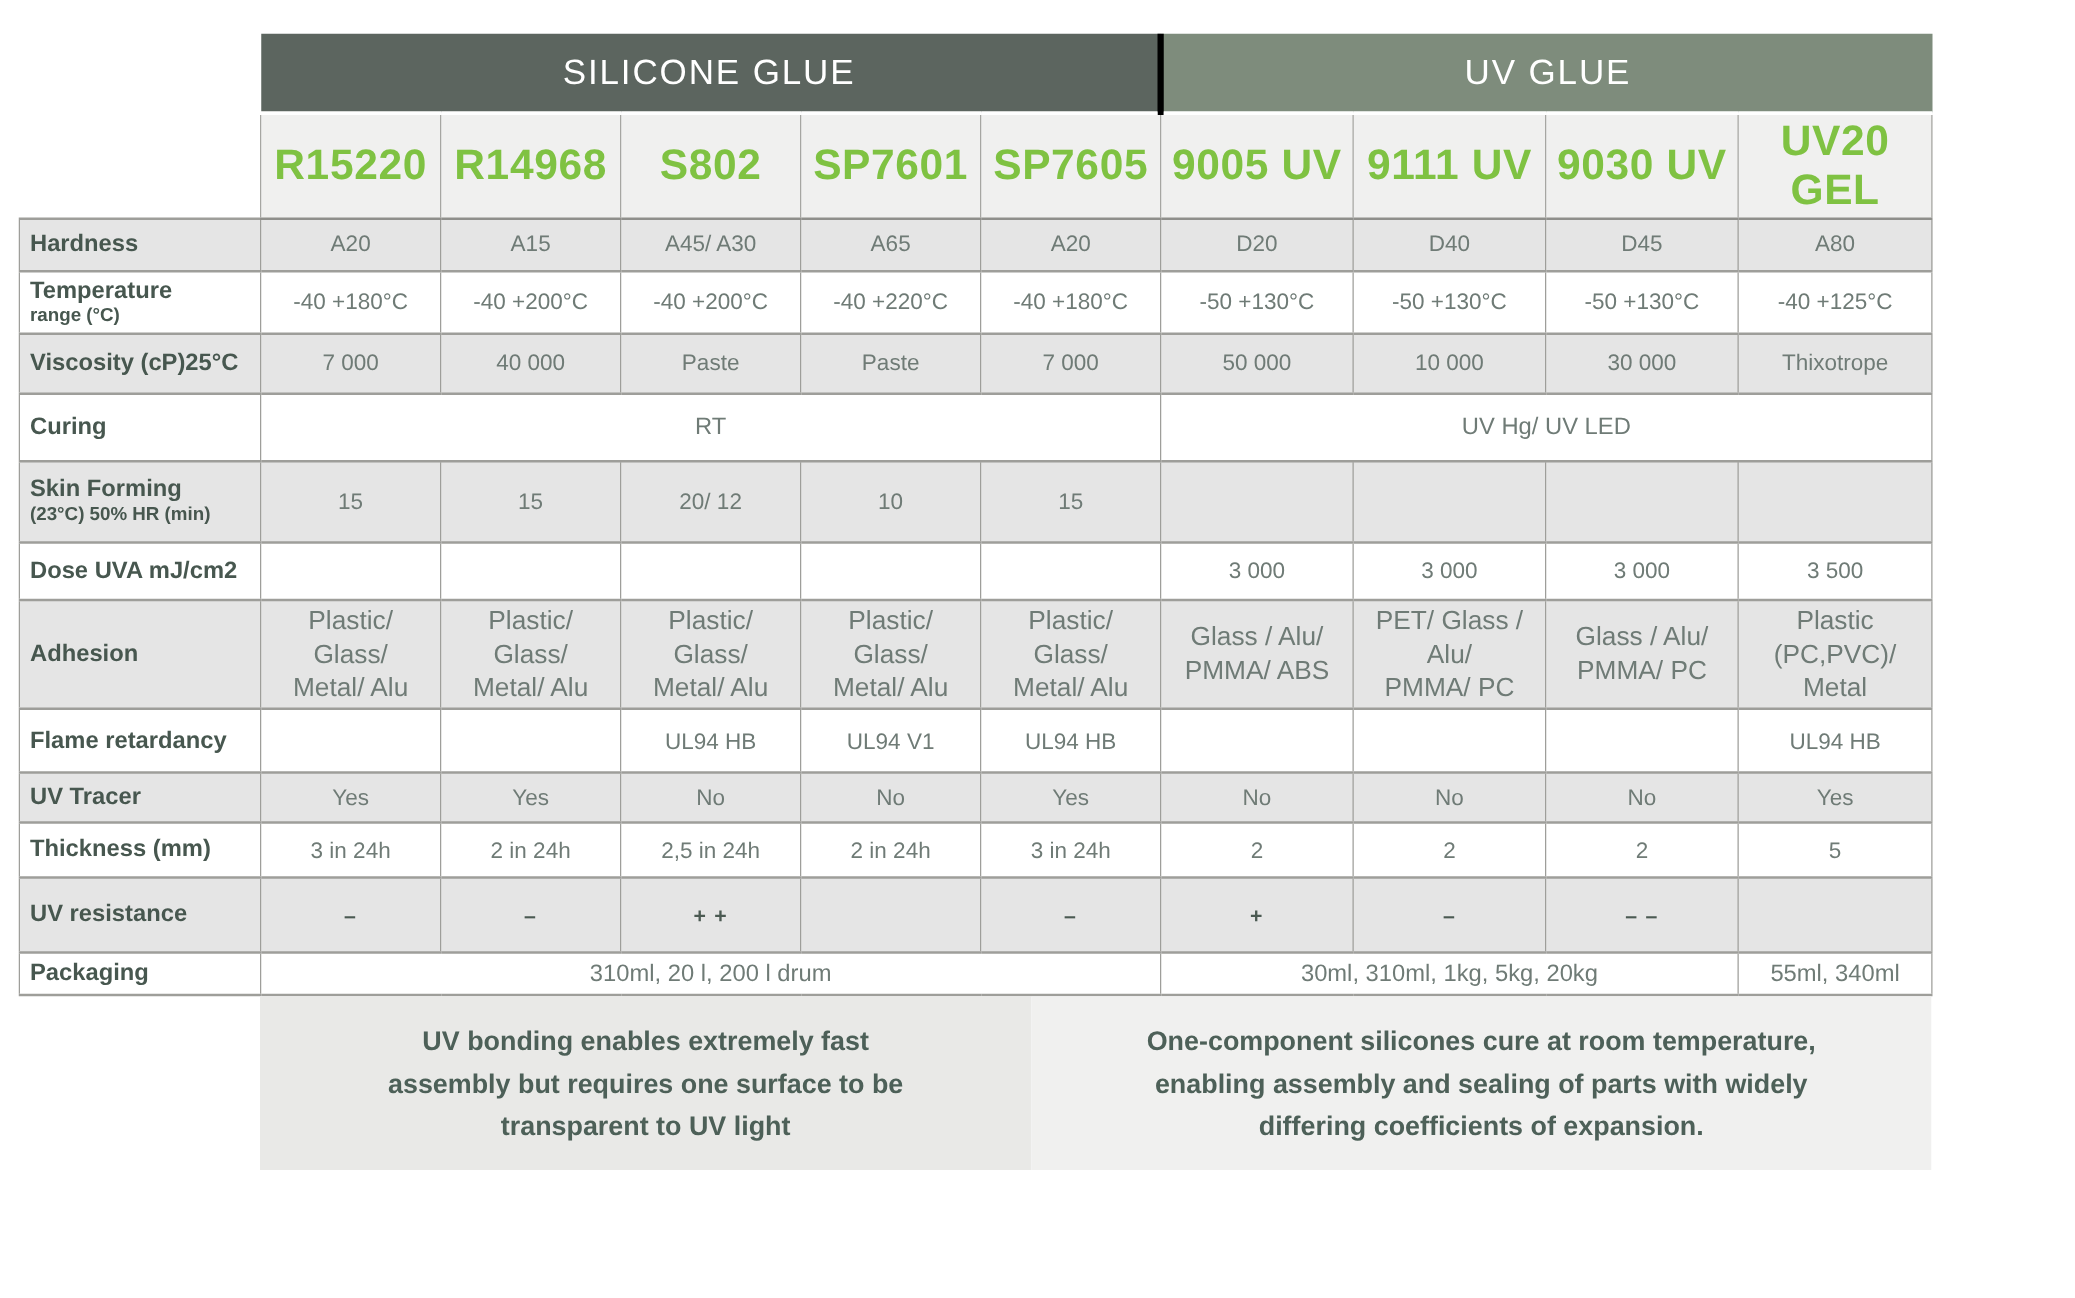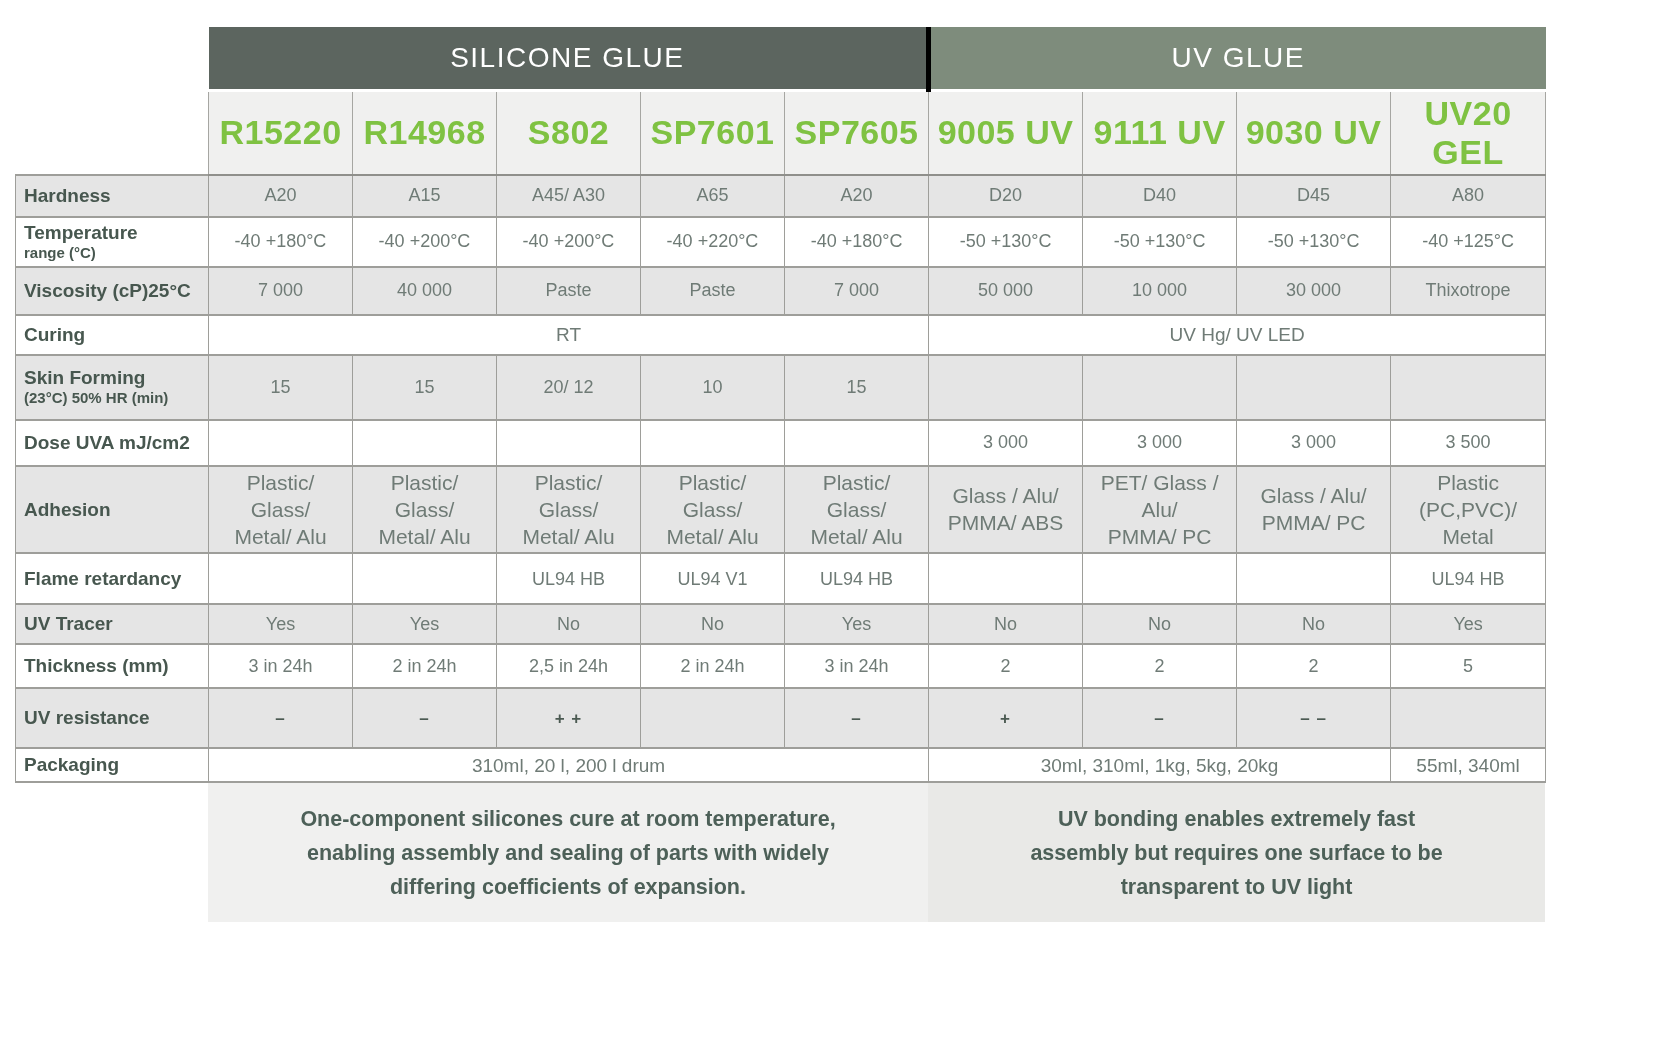--- a/index.html
+++ b/index.html
@@ -42,21 +42,21 @@
   tr.odd  > th, tr.odd  > td { background:#ffffff; }
 
   .sub-block { display:block; font-size:15px; font-weight:bold; }
   .sub-inline { font-size:19px; font-weight:bold; }
 
   
   tr.r-color      { height:73px; }
   tr.r-hardness   { height:42px; }
   tr.r-temp       { height:50px; }
   tr.r-viscosity  { height:48px; }
-  tr.r-curing     { height:40px; }
+  tr.r-curing     { height:54px; }
   tr.r-skin       { height:65px; }
   tr.r-dose       { height:46px; }
   tr.r-adhesion   { height:54px; }
   tr.r-flame      { height:51px; }
   tr.r-tracer     { height:40px; }
   tr.r-thickness  { height:44px; }
   tr.r-uvres      { height:60px; }
   tr.r-packaging  { height:34px; }
 
   tr.r-adhesion td.val { font-size:21px; line-height:1.3; }
@@ -277,21 +277,21 @@
       <tr class="odd r-packaging">
         <th class="rowlabel"><span>Packaging</span></th>
         <td class="val" colspan="5">310ml, 20 l, 200 l drum</td>
         <td class="val" colspan="3">30ml, 310ml, 1kg, 5kg, 20kg</td>
         <td class="val">55ml, 340ml</td>
       </tr>
     </tbody>
   </table>
 
   <div class="footers">
+    <div class="footnote uvf">UV bonding enables extremely fast
+assembly but requires one surface to be
+transparent to UV light</div>
     <div class="footnote sil">One-component silicones cure at room temperature,
 enabling assembly and sealing of parts with widely
 differing coefficients of expansion.</div>
-    <div class="footnote uvf">UV bonding enables extremely fast
-assembly but requires one surface to be
-transparent to UV light</div>
   </div>
 
 </div>
 
 </body></html>

